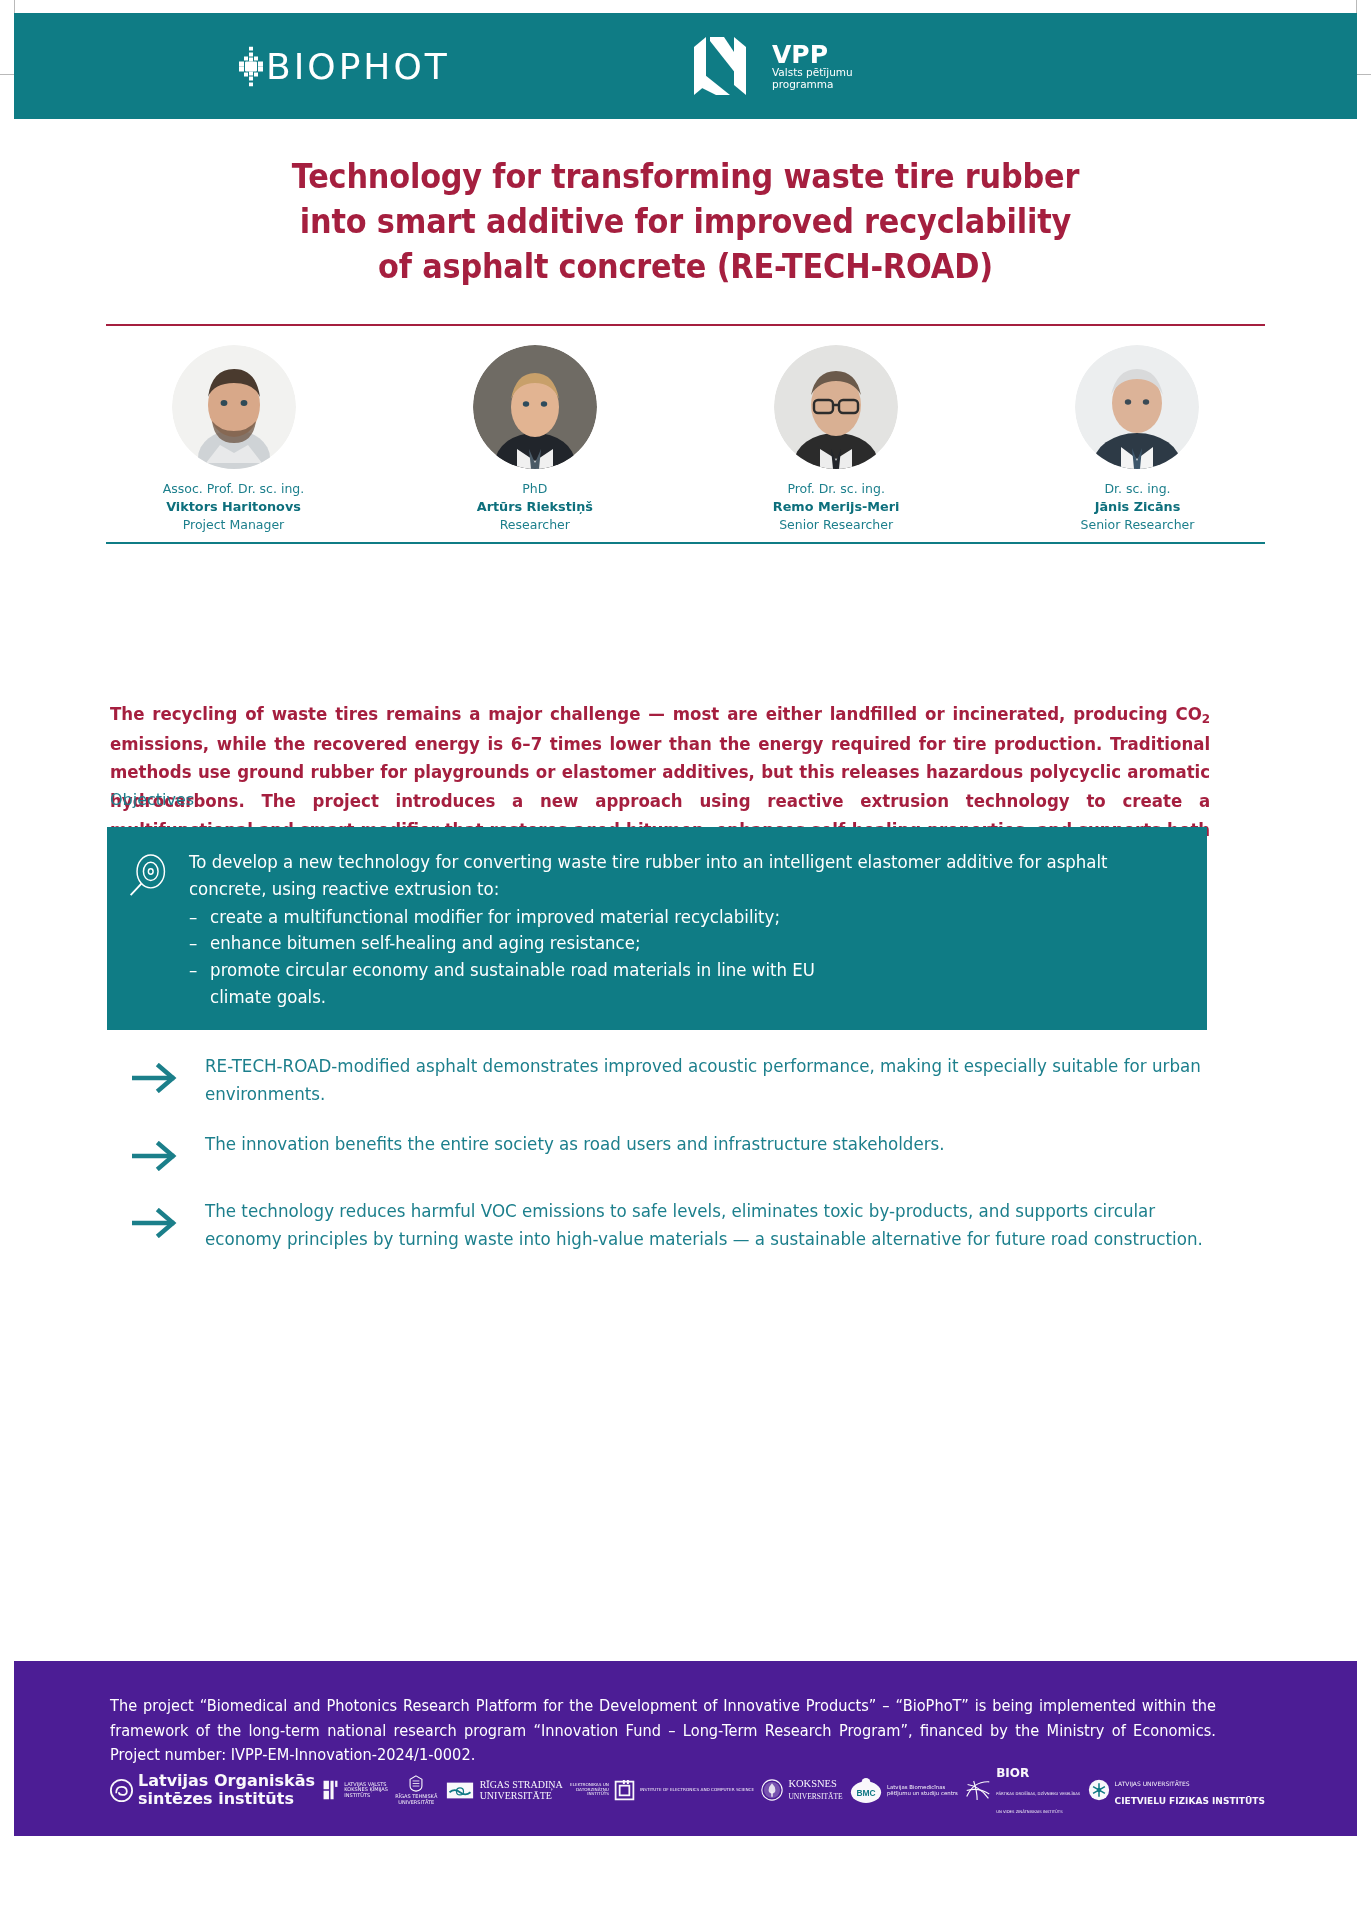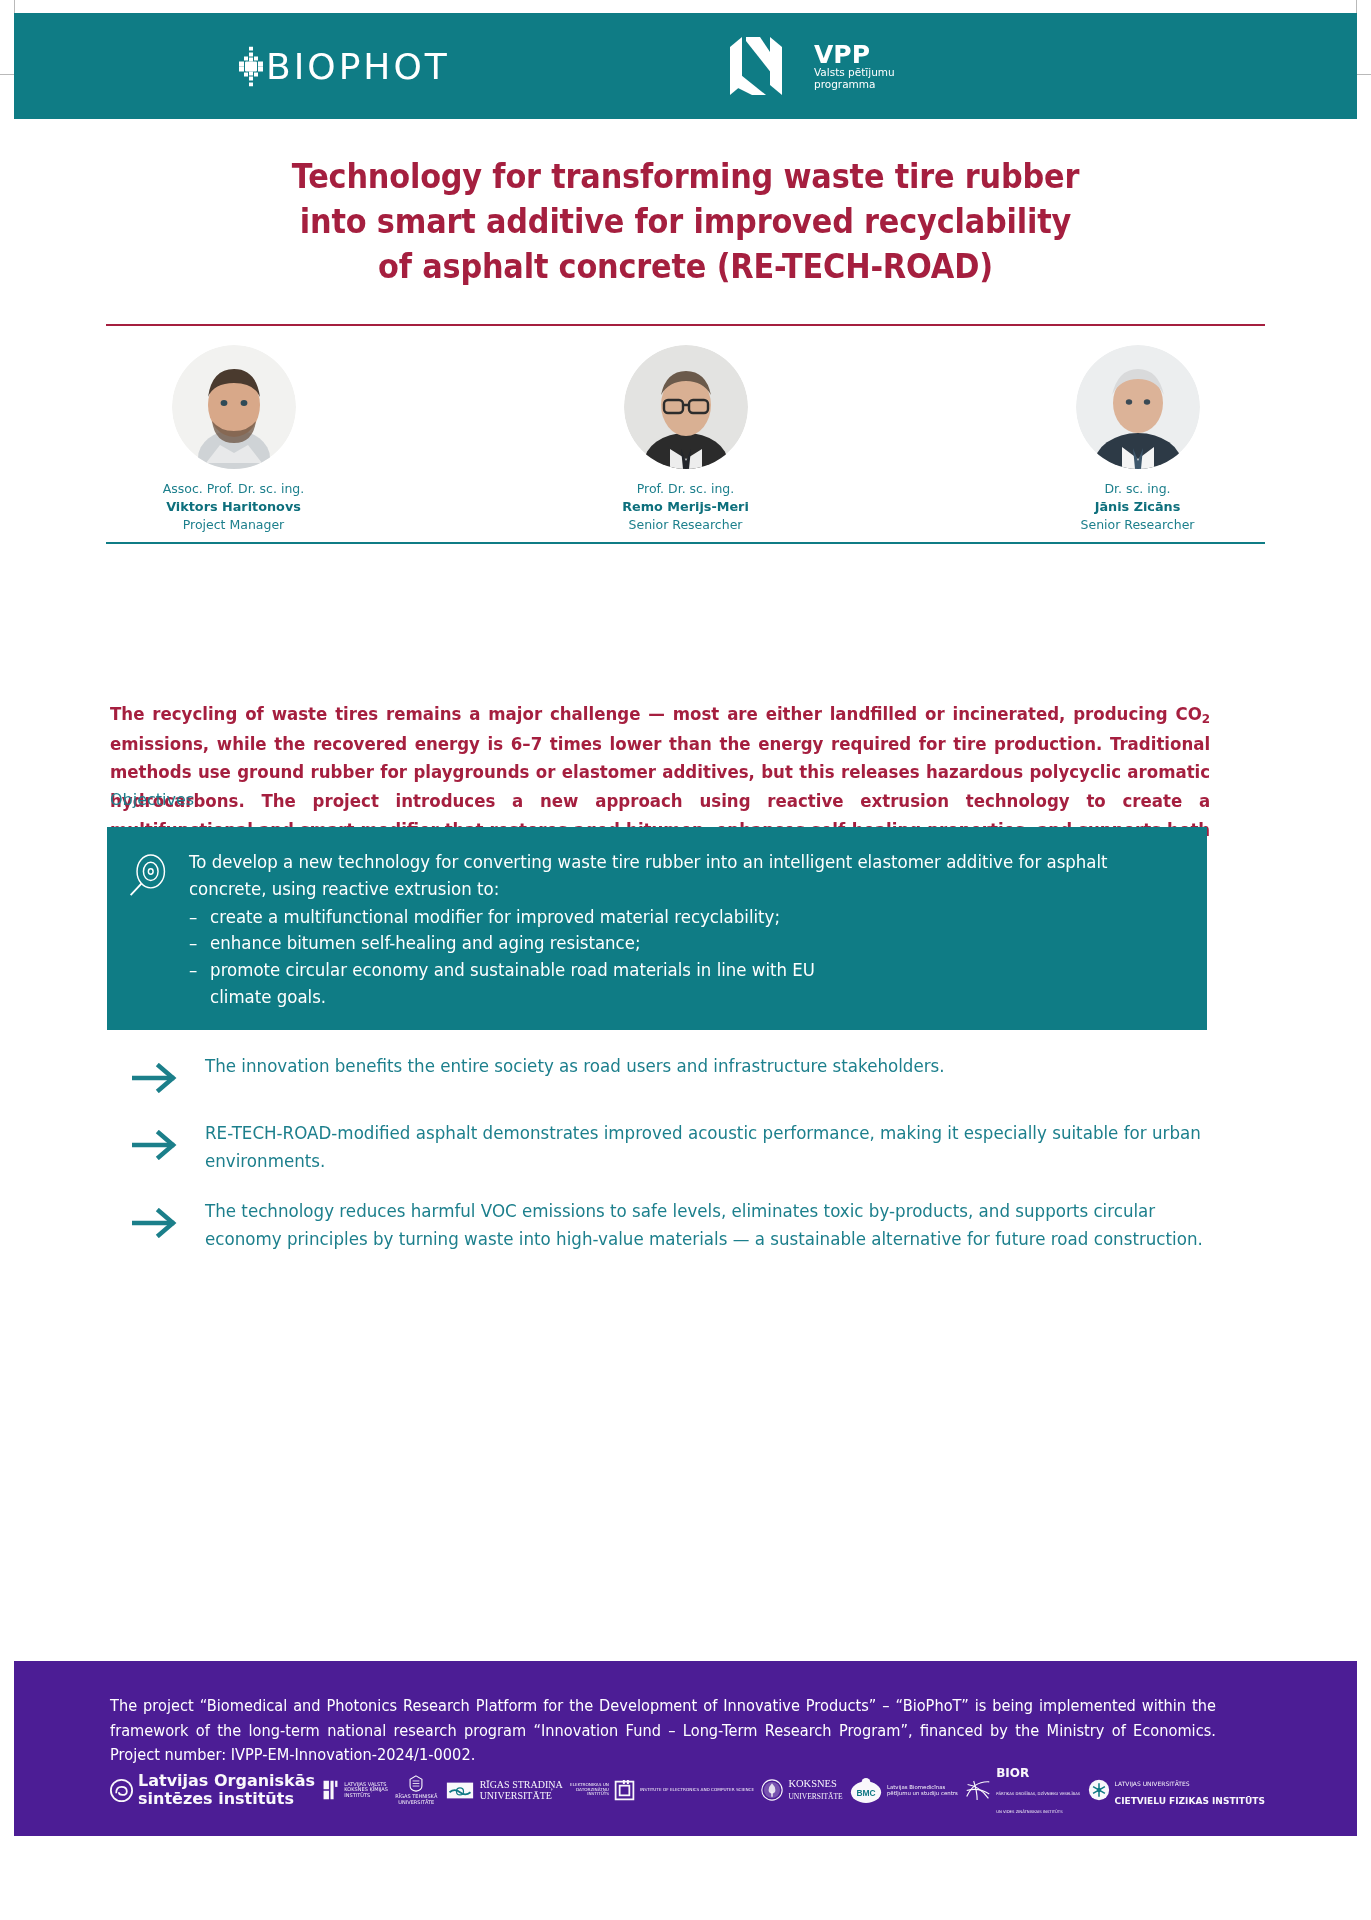--- a/index.html
+++ b/index.html
@@ -45,25 +45,25 @@
   .biophot-mark { width: 30px; height: 40px; }
   .biophot-word {
     color: #ffffff;
     font-size: 36px;
     font-weight: 400;
     letter-spacing: 3px;
     font-family: "DejaVu Sans", sans-serif;
   }
   .logo-vpp {
     position: absolute;
-    left: 712px; top: 50%;
+    left: 676px; top: 50%;
     transform: translateY(-50%);
     display: flex;
     align-items: center;
-    gap: 26px;
+    gap: 20px;
   }
   .vpp-mark { width: 62px; height: 62px; }
   .vpp-text { color: #fff; line-height: 1.02; }
   .vpp-text .vpp-abbr {
     font-size: 25px; font-weight: 700; letter-spacing: 0px;
     font-family: "DejaVu Sans", sans-serif; display: block;
   }
   .vpp-text .vpp-sub {
     font-size: 10.5px; font-weight: 400; display: block;
     font-family: "DejaVu Sans", sans-serif; line-height: 1.12;
@@ -322,20 +322,37 @@
           <path d="M40 76 q3 22 22 22 q19 0 22 -22 q-8 10 -22 10 q-14 0 -22 -10Z" fill="#6b5341" opacity="0.75"></path>
           <ellipse cx="52" cy="58" rx="3.4" ry="3" fill="#2f4a57"></ellipse>
           <ellipse cx="72" cy="58" rx="3.4" ry="3" fill="#2f4a57"></ellipse>
         </svg>
       </div>
       <div class="member-degree">Assoc. Prof. Dr. sc. ing.</div>
       <div class="member-name">Viktors Haritonovs</div>
       <div class="member-role">Project Manager</div>
     </div>
 
+    <div class="member">
+      <div class="avatar">
+        <svg viewBox="0 0 124 124" width="124" height="124">
+          <circle cx="62" cy="62" r="62" fill="#6f6b64"></circle>
+          <ellipse cx="62" cy="118" rx="40" ry="30" fill="#21252b"></ellipse>
+          <path d="M44 104 L62 116 L80 104 L80 124 L44 124 Z" fill="#f0f0f0"></path>
+          <path d="M56 104 L62 118 L68 104 L66 124 L58 124 Z" fill="#4a5a66"></path>
+          <ellipse cx="62" cy="62" rx="24" ry="30" fill="#e2b492"></ellipse>
+          <path d="M38 54 q5 -26 24 -26 q19 0 24 26 q-7 -16 -24 -16 q-17 0 -24 16Z" fill="#c8a06a"></path>
+          <ellipse cx="53" cy="59" rx="3.2" ry="2.8" fill="#2e4b5c"></ellipse>
+          <ellipse cx="71" cy="59" rx="3.2" ry="2.8" fill="#2e4b5c"></ellipse>
+        </svg>
+      </div>
+      <div class="member-degree">PhD</div>
+      <div class="member-name">Artūrs Riekstiņš</div>
+      <div class="member-role">Researcher</div>
+    </div>
 
     <div class="member">
       <div class="avatar">
         <svg viewBox="0 0 124 124" width="124" height="124">
           <circle cx="62" cy="62" r="62" fill="#e3e3e1"></circle>
           <ellipse cx="62" cy="118" rx="42" ry="30" fill="#2b2b2b"></ellipse>
           <path d="M46 104 L62 114 L78 104 L78 124 L46 124 Z" fill="#ededed"></path>
           <path d="M57 104 L62 116 L67 104 L65 124 L59 124 Z" fill="#23262b"></path>
           <ellipse cx="62" cy="60" rx="25" ry="31" fill="#d9b093"></ellipse>
           <path d="M37 50 q5 -24 25 -24 q20 0 25 24 q-8 -14 -25 -14 q-17 0 -25 14Z" fill="#6b5a4b"></path>
@@ -405,30 +422,30 @@
   </div>
 
   <div class="points">
     <div class="point">
       <div class="arrow-cell">
         <svg viewBox="0 0 48 30" width="48" height="30" fill="none" stroke="#1b7f8a" stroke-width="4.5" stroke-linecap="square">
           <line x1="2" y1="15" x2="40" y2="15"></line>
           <polyline points="27,3 41,15 27,27"></polyline>
         </svg>
       </div>
-      <div class="point-text">The innovation benefits the entire society as road users and infrastructure stakeholders.</div>
+      <div class="point-text">RE-TECH-ROAD-modified asphalt demonstrates improved acoustic performance, making it especially suitable for urban environments.</div>
     </div>
     <div class="point">
       <div class="arrow-cell">
         <svg viewBox="0 0 48 30" width="48" height="30" fill="none" stroke="#1b7f8a" stroke-width="4.5" stroke-linecap="square">
           <line x1="2" y1="15" x2="40" y2="15"></line>
           <polyline points="27,3 41,15 27,27"></polyline>
         </svg>
       </div>
-      <div class="point-text">RE-TECH-ROAD-modified asphalt demonstrates improved acoustic performance, making it especially suitable for urban environments.</div>
+      <div class="point-text">The innovation benefits the entire society as road users and infrastructure stakeholders.</div>
     </div>
     <div class="point">
       <div class="arrow-cell">
         <svg viewBox="0 0 48 30" width="48" height="30" fill="none" stroke="#1b7f8a" stroke-width="4.5" stroke-linecap="square">
           <line x1="2" y1="15" x2="40" y2="15"></line>
           <polyline points="27,3 41,15 27,27"></polyline>
         </svg>
       </div>
       <div class="point-text">The technology reduces harmful VOC emissions to safe levels, eliminates toxic by-products, and supports circular economy principles by turning waste into high-value materials — a sustainable alternative for future road construction.</div>
     </div>

